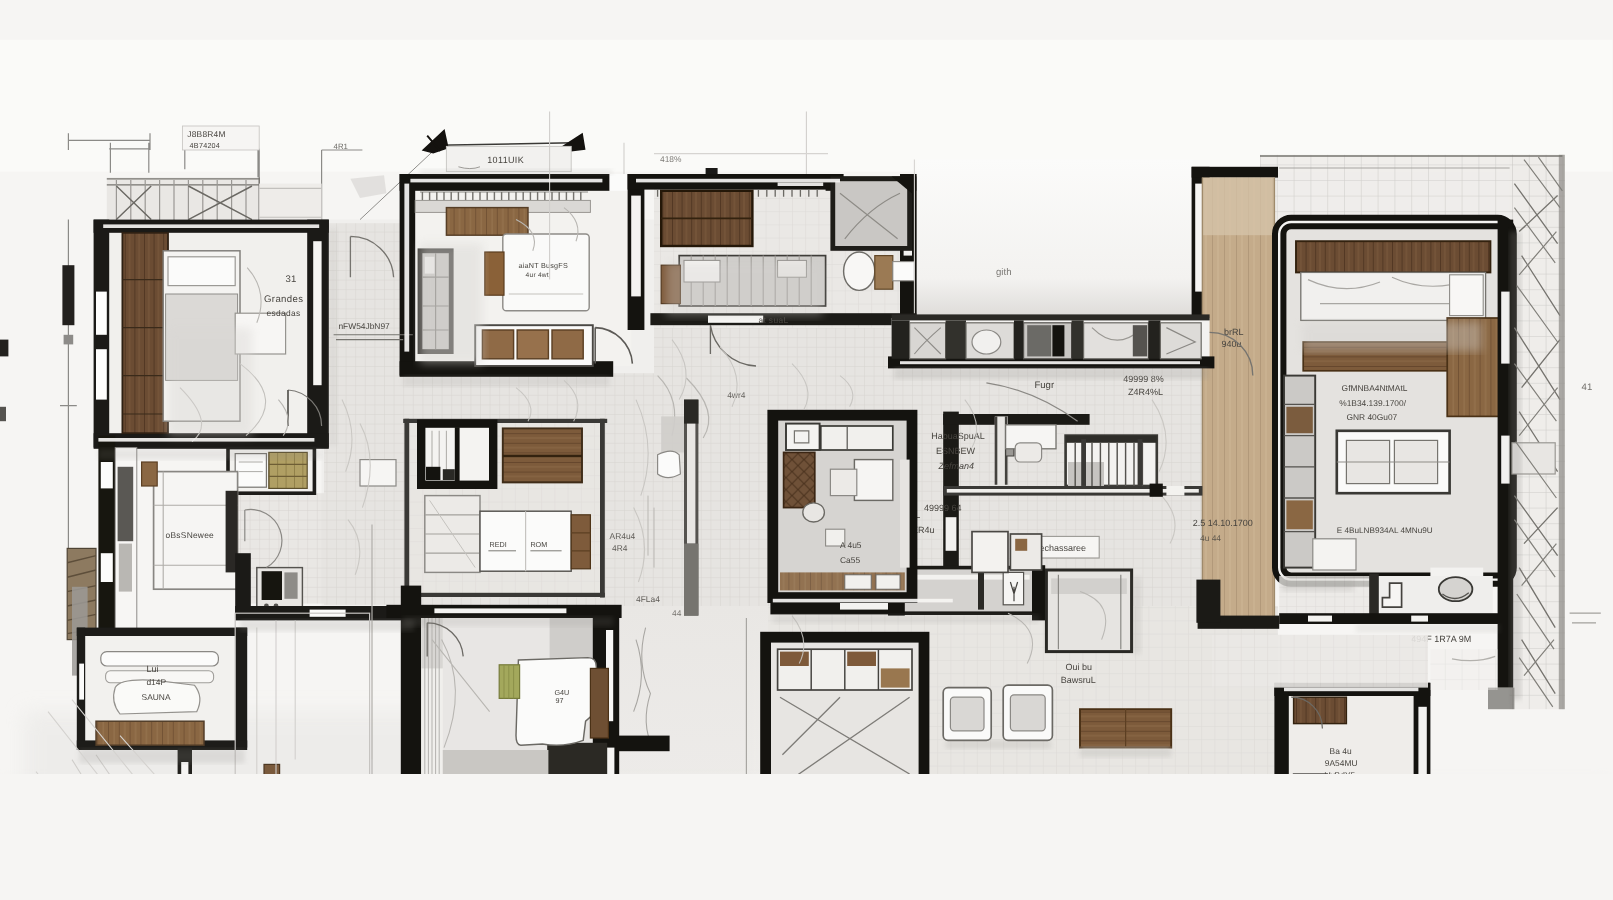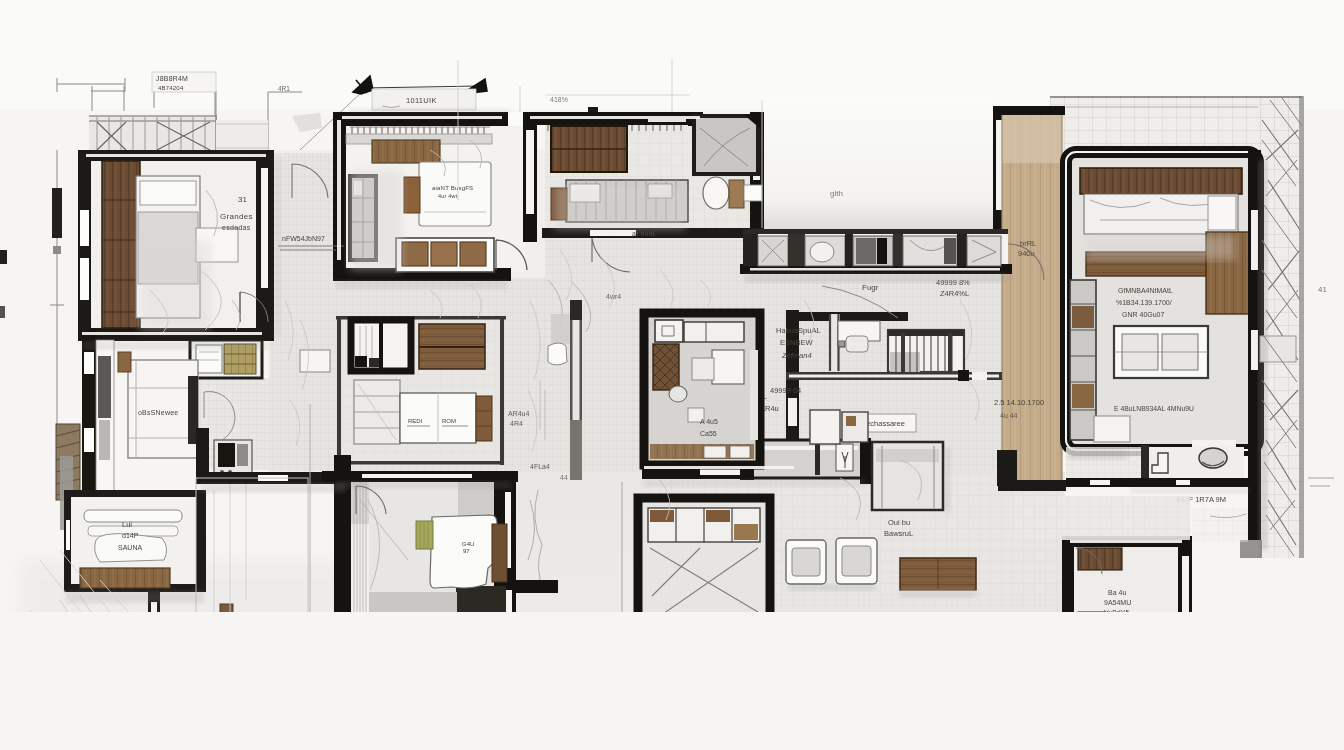--- a/index.html
+++ b/index.html
@@ -1,16 +1,16 @@
 <!DOCTYPE html>
 <html><head>
 <meta charset="utf-8">
 <style>
 html,body{margin:0;padding:0;background:#f6f5f3;font-family:"Liberation Sans",sans-serif;}
-#wrap{position:relative;width:1344px;height:612px;overflow:hidden;}
+#wrap{position:relative;width:1344px;height:612px;overflow:hidden;margin-top:33px;}
 svg{display:block;}
 .tx{fill:#47443f;font-family:"Liberation Sans",sans-serif;}
 </style>
 </head>
 <body>
 <div id="wrap">
 <svg width="1344" height="750" viewBox="0 0 1344 750">
 <defs>
 <pattern id="tile" width="8" height="8" patternUnits="userSpaceOnUse">
 <rect width="8" height="8" fill="#e9e7e4"></rect>

